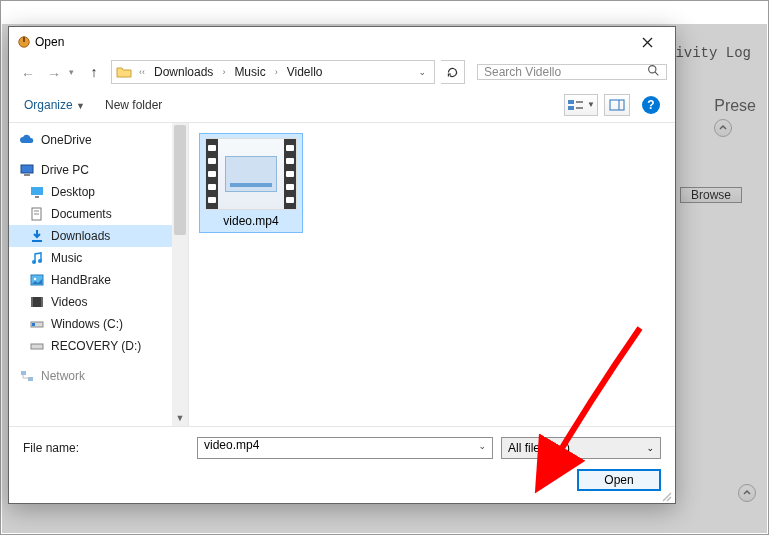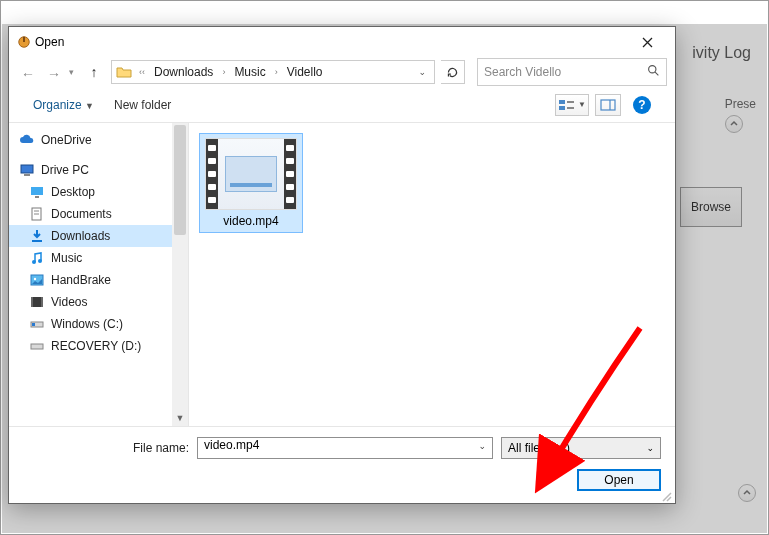--- a/index.html
+++ b/index.html
@@ -4,48 +4,48 @@
 <style>
   * { box-sizing: border-box; margin: 0; padding: 0; font-family: "Segoe UI", Arial, sans-serif; }
   body { width: 769px; height: 535px; background: #fff; position: relative; overflow: hidden; }
 
   
   .hb-window { position: absolute; inset: 0; border: 1px solid #999; background: #fff; }
   .hb-titlebar { height: 22px; background: #fff; border-bottom: 1px solid #e8e8e8; padding: 2px 6px; display:flex; align-items:center; gap:6px; font-size:12px; color:#333; }
   .hb-icon { width:14px; height:14px; display:inline-block; }
   .hb-modal-overlay { position:absolute; left:1px; right:1px; top:23px; bottom:1px; background: rgba(120,120,120,0.35); }
   .hb-toolbar { position:absolute; top:23px; left:1px; right:1px; height:58px; padding:10px 16px; display:flex; align-items:center; }
-  .hb-toolbar-item { font-size:16px; color:#333; margin-left:auto; }
+  .hb-toolbar-item { font-size:14px; color:#333; margin-left:auto;font-family:Liberation Mono, monospace; }
   .hb-right-panel { position:absolute; right:12px; top:96px; font-size:12px; color:#444; }
-  .hb-right-panel .presets-label { font-size:12px; }
+  .hb-right-panel .presets-label { font-size:16px; }
   .hb-round-btn { width:18px; height:18px; border:1px solid #aaa; border-radius:50%; background:linear-gradient(#fff,#eee); margin-top:4px; display:flex; align-items:center; justify-content:center; }
-  .hb-browse-btn { position:absolute; right:26px; top:186px; padding:12px 10px; font-size:12px; border:1px solid #888; background:linear-gradient(#fdfdfd,#eaeaea); }
+  .hb-browse-btn { position:absolute; right:26px; top:186px; padding:0 10px; font-size:12px; border:1px solid #888; background:linear-gradient(#fdfdfd,#eaeaea); }
   .hb-lower-round { position:absolute; right:12px; bottom:32px; }
 
   
   .dialog { position:absolute; left:8px; top:26px; width:668px; height:478px; background:#fff; border:1px solid #646464; box-shadow:0 6px 24px rgba(0,0,0,0.3); display:flex; flex-direction:column; }
   .dlg-titlebar { height:30px; display:flex; align-items:center; padding:0 8px; font-size:12px; color:#000; }
   .dlg-titlebar .spacer { flex:1; }
   .dlg-close { width:40px; height:28px; display:flex; align-items:center; justify-content:center; font-size:14px; color:#222; cursor:default; }
 
   .dlg-nav { height:30px; display:flex; align-items:center; padding:0 8px; gap:6px; }
   .nav-arrows { display:flex; align-items:center; gap:4px; }
   .nav-btn { width:22px; height:22px; display:flex; align-items:center; justify-content:center; color:#888; font-size:14px; }
   .nav-btn.enabled { color:#222; }
   .nav-dropdown-caret { width:10px; color:#888; font-size:9px; }
   .addr-bar { flex:1; height:24px; border:1px solid #ccc; background:#fff; display:flex; align-items:center; padding:0 4px; gap:4px; font-size:12px; }
   .folder-ico { width:16px; height:16px; }
   .crumb { padding:0 2px; color:#222; }
   .crumb-sep { color:#777; font-size:9px; padding:0 3px; }
   .addr-caret { margin-left:auto; color:#555; font-size:9px; padding:0 4px; }
   .refresh-btn { width:24px; height:24px; border:1px solid #ccc; border-left:none; display:flex; align-items:center; justify-content:center; font-size:13px; color:#333; }
-  .search-box { width:190px; height:28px; border:1px solid #ccc; margin-left:6px; display:flex; align-items:center; padding:0 6px; font-size:12px; color:#888; }
+  .search-box { width:190px; height:16px; border:1px solid #ccc; margin-left:6px; display:flex; align-items:center; padding:0 6px; font-size:12px; color:#888; }
   .search-box .mag { margin-left:auto; color:#555; }
 
-  .dlg-cmdbar { height:36px; border-bottom:1px solid #e6e6e6; display:flex; align-items:center; padding:0 24px; gap:20px; font-size:12px;justify-content:center; }
+  .dlg-cmdbar { height:36px; border-bottom:1px solid #e6e6e6; display:flex; align-items:center; padding:0 15px; gap:20px; font-size:12px;justify-content:center; }
   .cmd-link { color:#15598e; cursor:default; }
   .cmd-link.new { color:#333; }
   .cmdbar-right { margin-left:auto; display:flex; align-items:center; gap:6px; }
   .view-btn { width:34px; height:22px; border:1px solid #c9c9c9; background:linear-gradient(#fff,#f2f2f2); display:flex; align-items:center; justify-content:center; }
   .view-btn svg { display:block; }
   .help-btn { width:18px; height:18px; border-radius:50%; background:#0078d7; color:#fff; font-size:12px; font-weight:bold; display:flex; align-items:center; justify-content:center; margin-left:6px; }
 
   .dlg-body { flex:1; display:flex; min-height:0; }
   .tree { width:180px; border-right:1px solid #e6e6e6; overflow:hidden; position:relative; padding-top:6px; }
   .tree-scroll { position:absolute; right:0; top:0; bottom:0; width:16px; background:#f0f0f0; }
@@ -62,21 +62,21 @@
   .file-item { width:104px; display:flex; flex-direction:column; align-items:center; gap:4px; padding:4px; border:1px solid #7abdff; background:#cde8ff; font-size:12px; }
   .thumb-box { width:92px; height:72px; background:#fff; border:1px solid #ddd; position:relative; display:flex; }
   .film-strip { width:12px; background:#3a3a3a; display:flex; flex-direction:column; justify-content:space-around; padding:3px 0; }
   .film-strip .hole { height:6px; margin:0 2px; background:#fff; border-radius:1px; }
   .thumb-center { flex:1; background:linear-gradient(#f6f9fc, #e9eef5); display:flex; align-items:center; justify-content:center; }
   .thumb-center .screen { width:52px; height:36px; background:#cfe0f2; border:1px solid #8fb7de; position:relative; }
   .thumb-center .screen::after { content:""; position:absolute; left:4px; right:4px; bottom:4px; height:4px; background:#6aa2d8; }
 
   .dlg-footer { border-top:1px solid #e6e6e6; padding:10px 14px 12px 14px; }
   .row { display:flex; align-items:center; gap:8px; margin-bottom:10px; }
-  .row .lbl { width:166px; text-align:right; font-size:12px; color:#222; }
+  .row .lbl { width:166px; font-size:12px; color:#222; }
   .filename-input { flex:1; height:22px; border:1px solid #8f8f8f; padding:0 6px; font-size:12px; position:relative; }
   .filename-input .caret { position:absolute; right:6px; top:3px; font-size:9px; color:#444; }
   .filter-select { width:160px; height:22px; border:1px solid #8f8f8f; padding:0 6px; font-size:12px; background:#eee; display:flex; align-items:center; justify-content:space-between; }
   .btn-row { display:flex; justify-content:flex-end; gap:8px; }
   .btn { width:84px; height:22px; border:1px solid #888; background:linear-gradient(#fdfdfd,#eaeaea); font-size:12px; display:flex; align-items:center; justify-content:center; cursor:default; }
   .btn.primary { border:2px solid #0078d7; background:#eef6fd; }
   .resize-grip { position:absolute; right:3px; bottom:3px; width:12px; height:12px; color:#bbb; }
 
   
   .red-arrow { position:absolute; pointer-events:none; }
@@ -272,20 +272,30 @@
       </div>
       <div class="tree-item">
         <span class="tree-ico">
             <svg width="16" height="16" viewBox="0 0 16 16">
               <rect x="2" y="6" width="12" height="5" fill="#d9d9d9" stroke="#888"></rect>
             </svg>
           </span>
         <span>RECOVERY (D:)</span>
       </div>
       <div style="height:8px;"></div>
+      <div class="tree-item root" style="opacity:0.55;">
+        <span class="tree-ico">
+            <svg width="16" height="16" viewBox="0 0 16 16">
+              <rect x="2" y="3" width="5" height="4" fill="#4a88c7"></rect>
+              <rect x="9" y="9" width="5" height="4" fill="#4a88c7"></rect>
+              <path d="M4 7v3h6" stroke="#888" fill="none"></path>
+            </svg>
+          </span>
+        <span>Network</span>
+      </div>
       <div class="tree-scroll">
         <div class="arrow up">▲</div>
         <div class="thumb"></div>
         <div class="arrow down">▼</div>
       </div>
     </div>
 
     <div class="file-pane">
       <div class="file-item">
         <div class="thumb-box">

